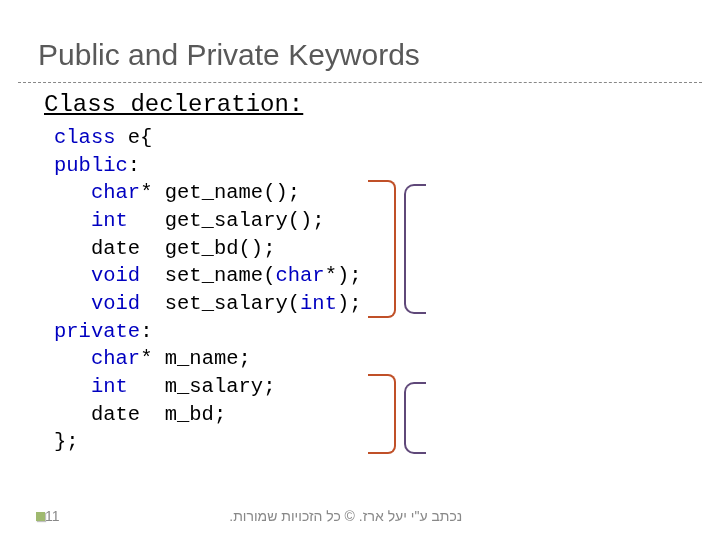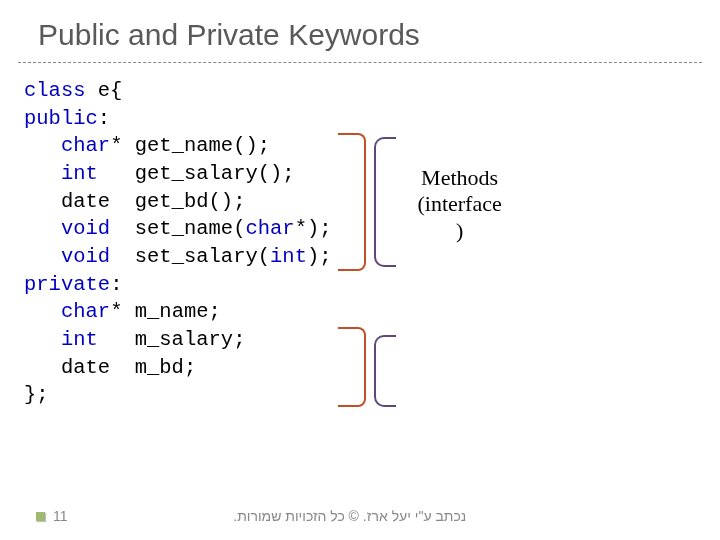--- a/index.html
+++ b/index.html
@@ -9,20 +9,21 @@
     background: #fff;
     font-family: Arial, Helvetica, sans-serif;
     position: relative;
     overflow: hidden;
   }
   .title {
     font-size: 30px;
     color: #595959;
     padding: 18px 0 10px 38px;
     font-weight: 400;
+    margin-top: 20px;
   }
   .dashed-line {
     border: none;
     border-top: 1px dashed #888;
     margin: 0 18px 8px 18px;
   }
   .row1 {
     display: flex;
     justify-content: space-between;
     align-items: baseline;
@@ -35,21 +36,21 @@
     color: #000;
   }
   .hebrew-q {
     font-family: "Courier New", monospace;
     font-size: 23px;
     direction: rtl;
     color: #000;
   }
   .main {
     display: flex;
-    padding-left: 24px;
+    padding-left: 54px;
   }
   .code {
     font-family: Consolas, "Courier New", monospace;
     font-size: 20.5px;
     line-height: 1.35;
     white-space: pre;
     color: #000;
   }
   .kw { color: #0000c0; }
   .brackets-col {
@@ -92,21 +93,20 @@
     bottom: 16px;
     left: 0;
     right: 0;
     display: flex;
     align-items: center;
     padding: 0 28px 0 36px;
   }
   .page-bullet {
     display: flex;
     align-items: center;
-    gap: 8px;
   }
   .bullet-sq {
     width: 9px; height: 9px;
     background: #9fb96f;
     box-shadow: 1px 1px 1px rgba(0,0,0,.25);
   }
   .page-num {
     font-size: 14px;
     color: #888;
   }
@@ -119,20 +119,21 @@
     padding-right: 60px;
   }
 </style>
 </head>
 <body>
 
 <h1 class="title">Public and Private Keywords</h1>
 <hr class="dashed-line">
 
 <div class="row1">
+  <div class="subheading">Class decleration:</div>
 </div>
 
 <div class="main">
   <div class="code"><span class="kw">class</span><span> e{</span>
 <span class="kw">public</span><span>:</span>
 <span>   </span><span class="kw">char</span><span>* get_name();</span>
 <span>   </span><span class="kw">int</span><span>   get_salary();</span>
 <span>   date  get_bd();</span>
 <span>   </span><span class="kw">void</span><span>  set_name(</span><span class="kw">char</span><span>*);</span>
 <span>   </span><span class="kw">void</span><span>  set_salary(</span><span class="kw">int</span><span>);</span>
@@ -143,23 +144,20 @@
 <span>};</span></div>
 
   <div class="brackets-col">
     <div class="bracket top"></div>
     <div class="brace-left b1"></div>
     <div class="bracket bot"></div>
     <div class="brace-left b2"></div>
   </div>
 
   <div class="labels">
-    <div class="label l1" style="white-space: pre-line;">Methods
-(interface
-)</div>
   </div>
 </div>
 
 <div class="footer">
   <div class="page-bullet">
     <div class="bullet-sq"></div>
     <div class="page-num">11</div>
   </div>
   <div class="copyright">נכתב ע"י יעל ארז. © כל הזכויות שמורות.</div>
 </div>

